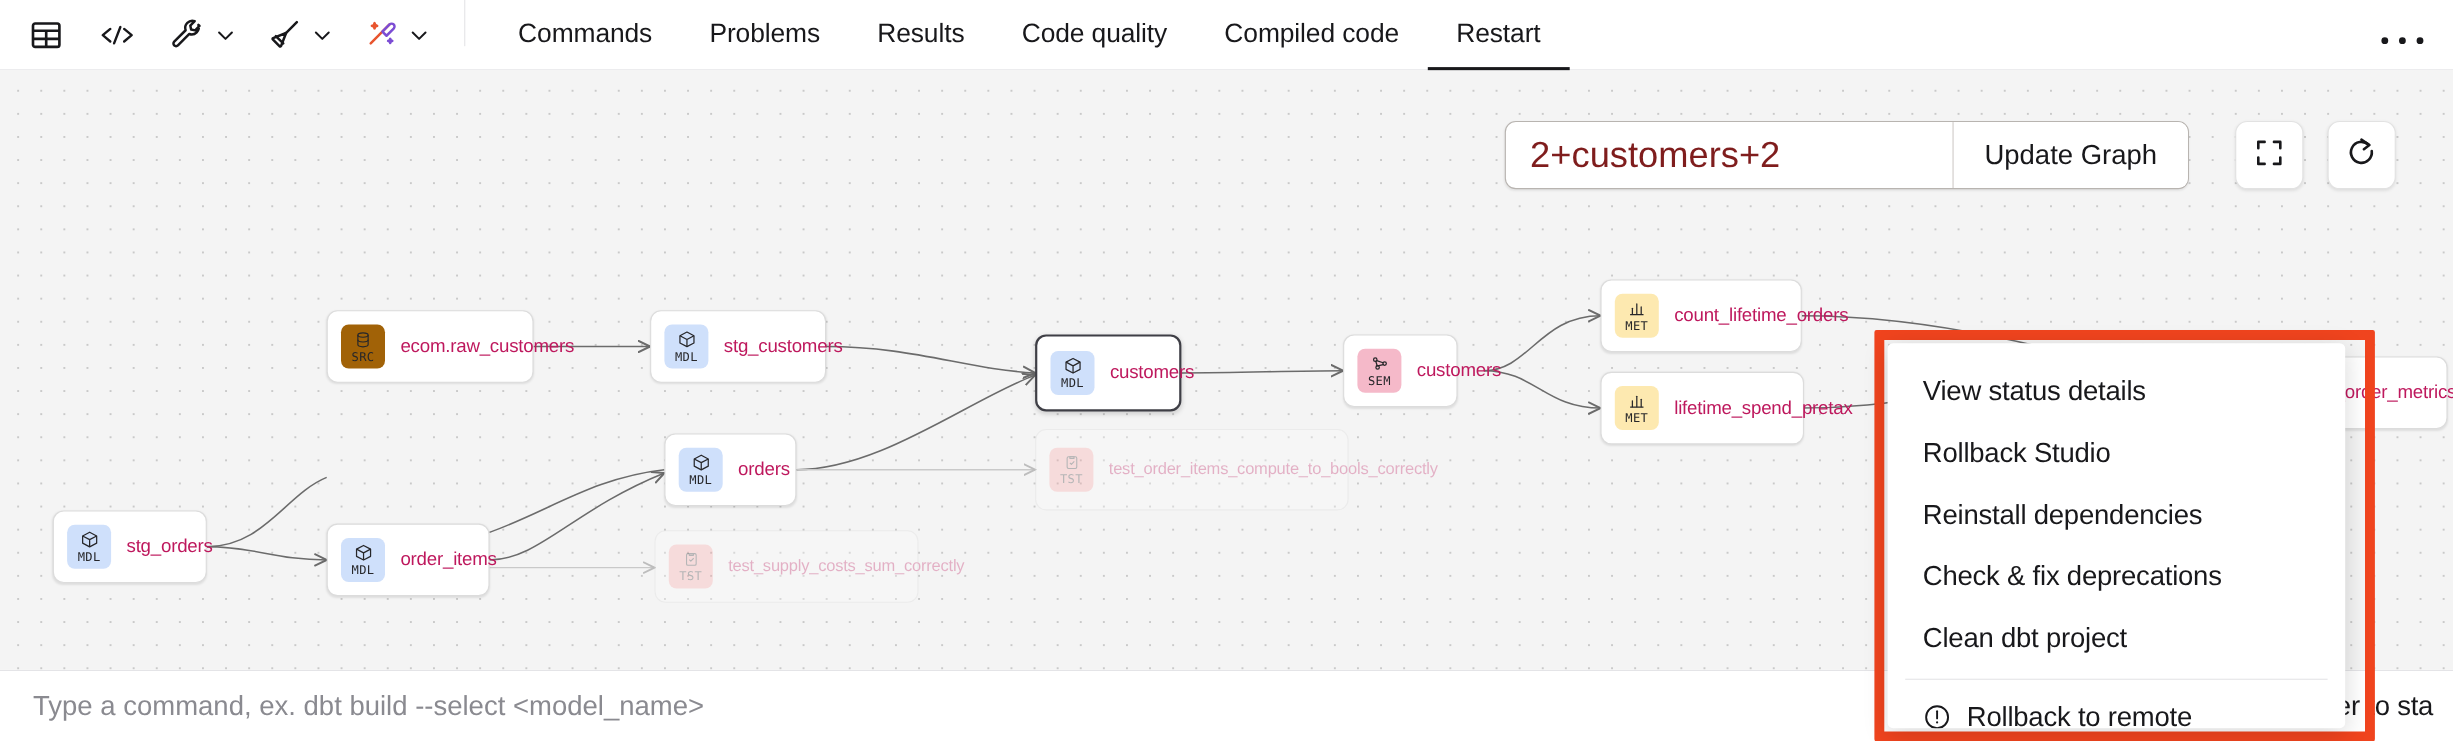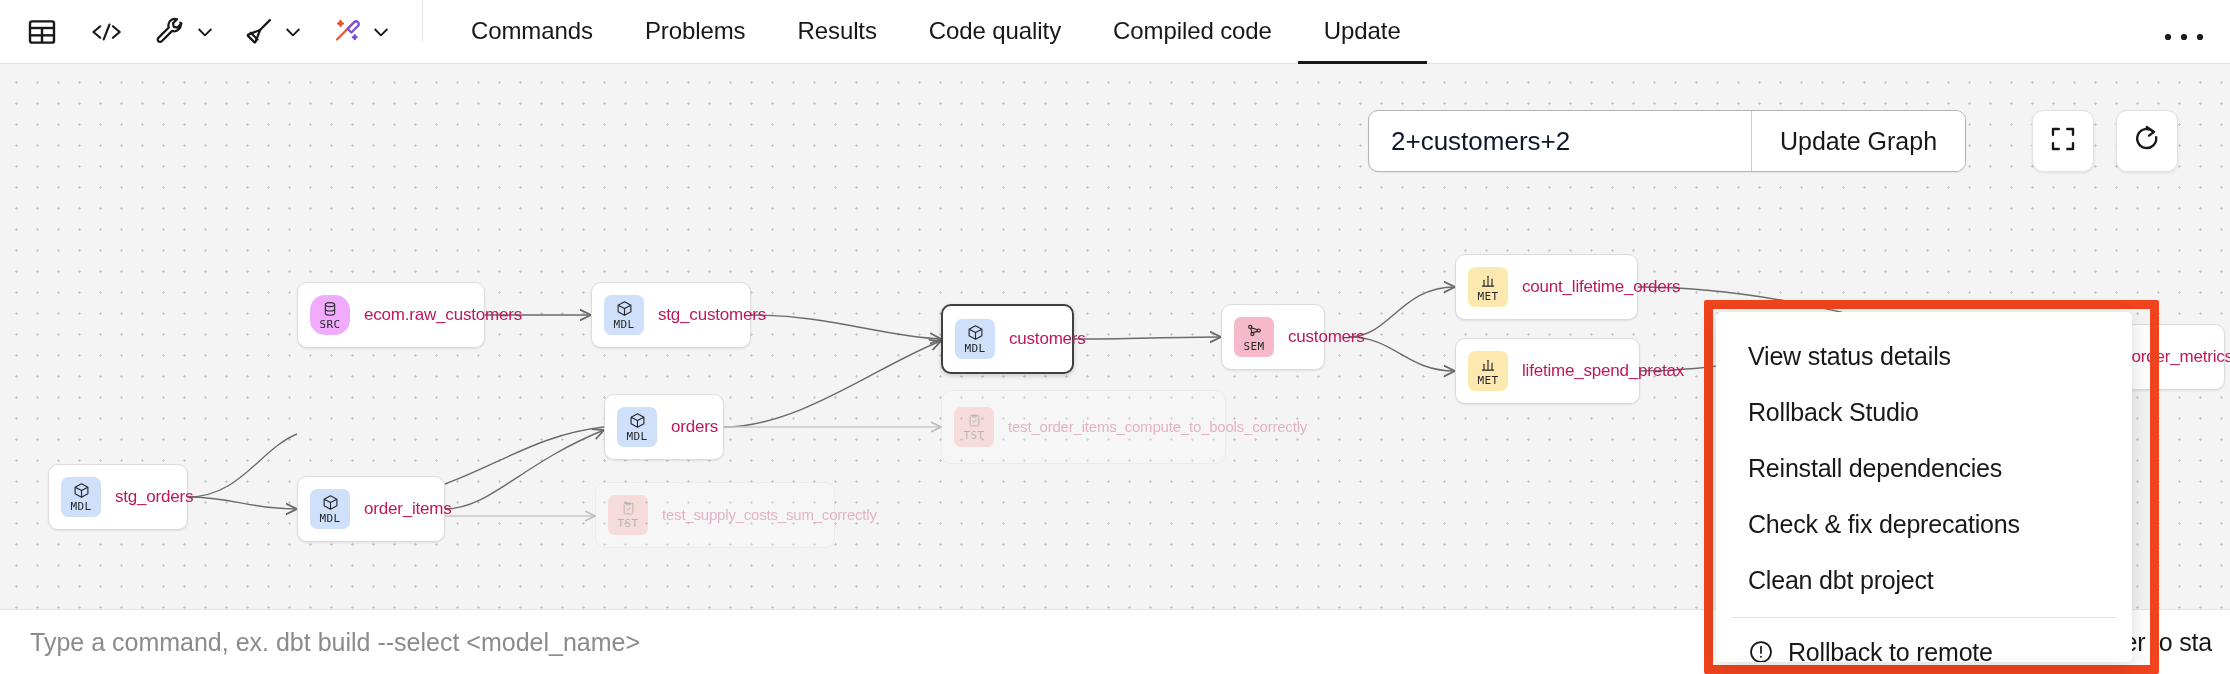--- a/index.html
+++ b/index.html
@@ -61,48 +61,48 @@
   .node.selected { border: 2px solid #3f3f46; box-shadow: 0 2px 5px rgba(0,0,0,.16); }
   .node.faded { opacity: .30; box-shadow:none; border-color:#d8d8d8; background:#fbfbfb;}
   .badge {
     width: 40px; height: 40px; border-radius: 7px; flex: 0 0 40px;
     display: flex; flex-direction: column; align-items: center; justify-content: center;
     font-size: 11px; line-height: 1; letter-spacing: .3px;
     font-family: "DejaVu Sans Mono", monospace;
     color: #27272a;
   }
   .badge svg { display:block; margin-bottom: 2px; }
-  .badge.src { background: #f0abfc; border-radius: 15px; }
+  .badge.src { background: #a16207; }
   .badge.mdl { background: #cfe0fb; }
   .badge.sem { background: #f5b9c9; }
   .badge.met { background: #fde9b0; }
   .badge.svo { background: #fae0c4; }
   .badge.tst { background: #fca5a5; }
   .node-label {
     margin-left: 14px; font-size: 17px; color: #be185d; letter-spacing: -0.2px;
     line-height: 1.25; white-space: nowrap;
   }
   .node-label.wrap { white-space: normal; }
 
   
   .search-group {
     position: absolute; top: 46px; left: 1368px;
     display: flex; align-items: stretch; height: 62px;
     background: #fff; border: 1px solid #b8b4b0; border-radius: 10px;
     box-shadow: 0 1px 2px rgba(0,0,0,.07); overflow: hidden;
   }
   .search-input {
     width: 382px; border: none; outline: none; background: transparent;
-    font-size: 26px; color: #0f172a; padding: 0 22px;
+    font-size: 33px; color: #7f1d1d; padding: 0 22px;
     font-family: "Liberation Sans", sans-serif;
   }
   .update-btn {
     display:flex; align-items:center; justify-content:center;
     padding: 0 28px; font-size: 25px; color:#18181b; cursor:pointer;
-    border-left: 1px solid #cfcbc8; background:#fff; white-space: nowrap;
+    border-left: 1px solid #cfcbc8; background:#fff; white-space: nowrap; margin-left: 24px;
   }
 
   .ctrl-btn {
     position: absolute; width: 62px; height: 62px; border-radius: 11px;
     background: #fff; border: 1px solid #e2e2e2; box-shadow: 0 1px 3px rgba(0,0,0,.09);
     display:flex; align-items:center; justify-content:center; cursor:pointer;
   }
 
   
   .ctx-outline {
@@ -234,21 +234,21 @@
       <div class="tab">
           <span>Results</span>
         </div>
       <div class="tab">
           <span>Code quality</span>
         </div>
       <div class="tab">
           <span>Compiled code</span>
         </div>
       <div class="tab active">
-          <span>Update</span>
+          <span>Restart</span>
         </div>
     </div>
   </div>
 
   <div class="canvas">
 
     <svg class="edges">
       <defs>
         <marker id="ah" markerWidth="9" markerHeight="9" refX="8" refY="4.5" orient="auto">
           <path d="M0,0.6 L8,4.5 L0,8.4" fill="none" stroke="#6b6b6b" stroke-width="1.3"></path>

